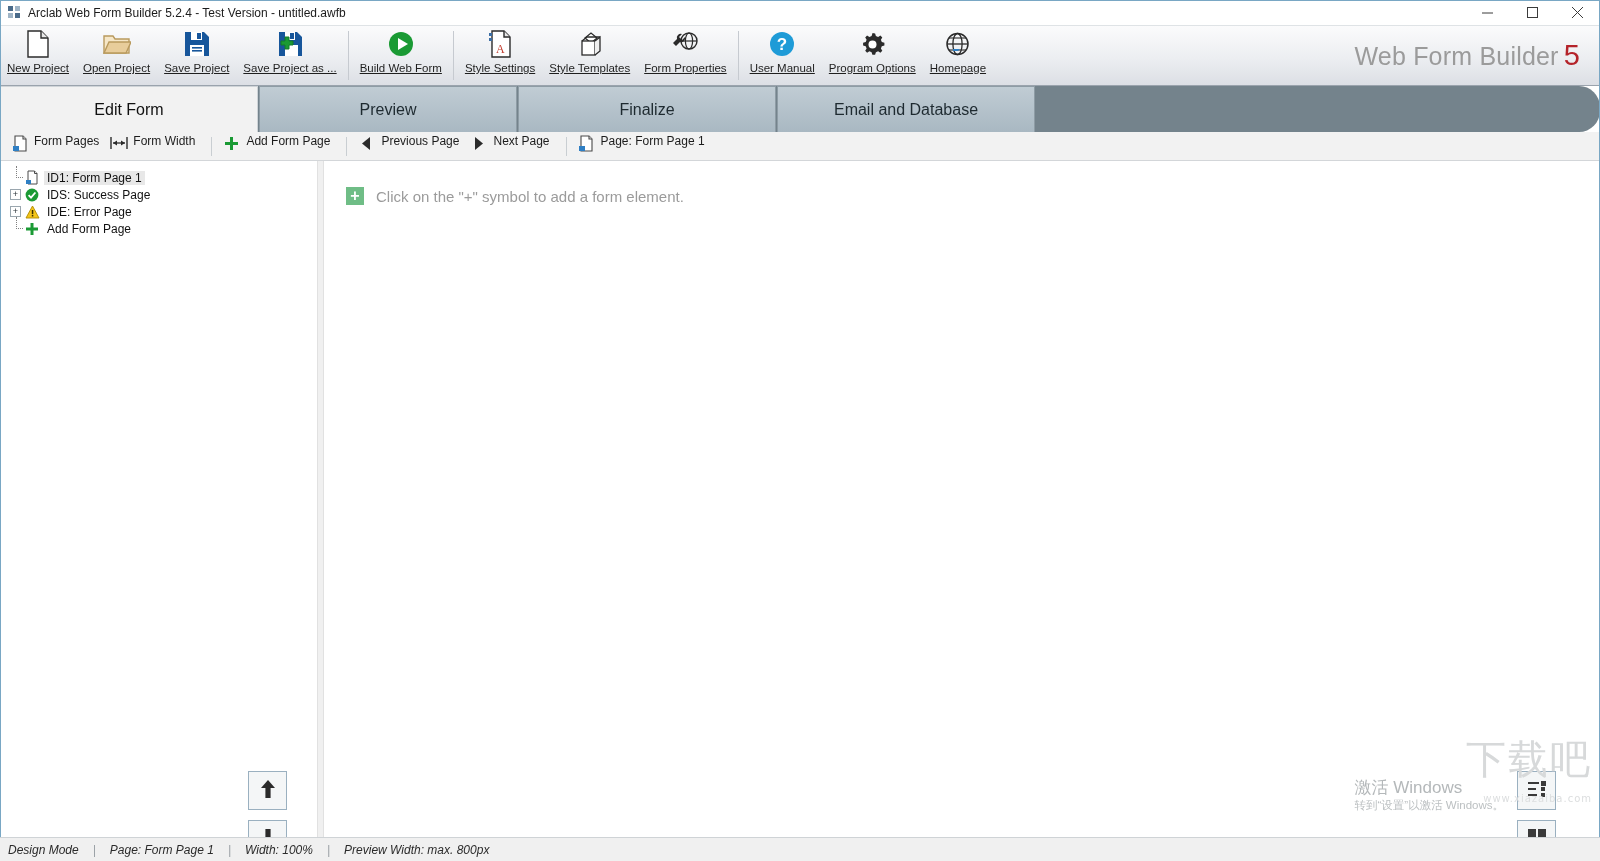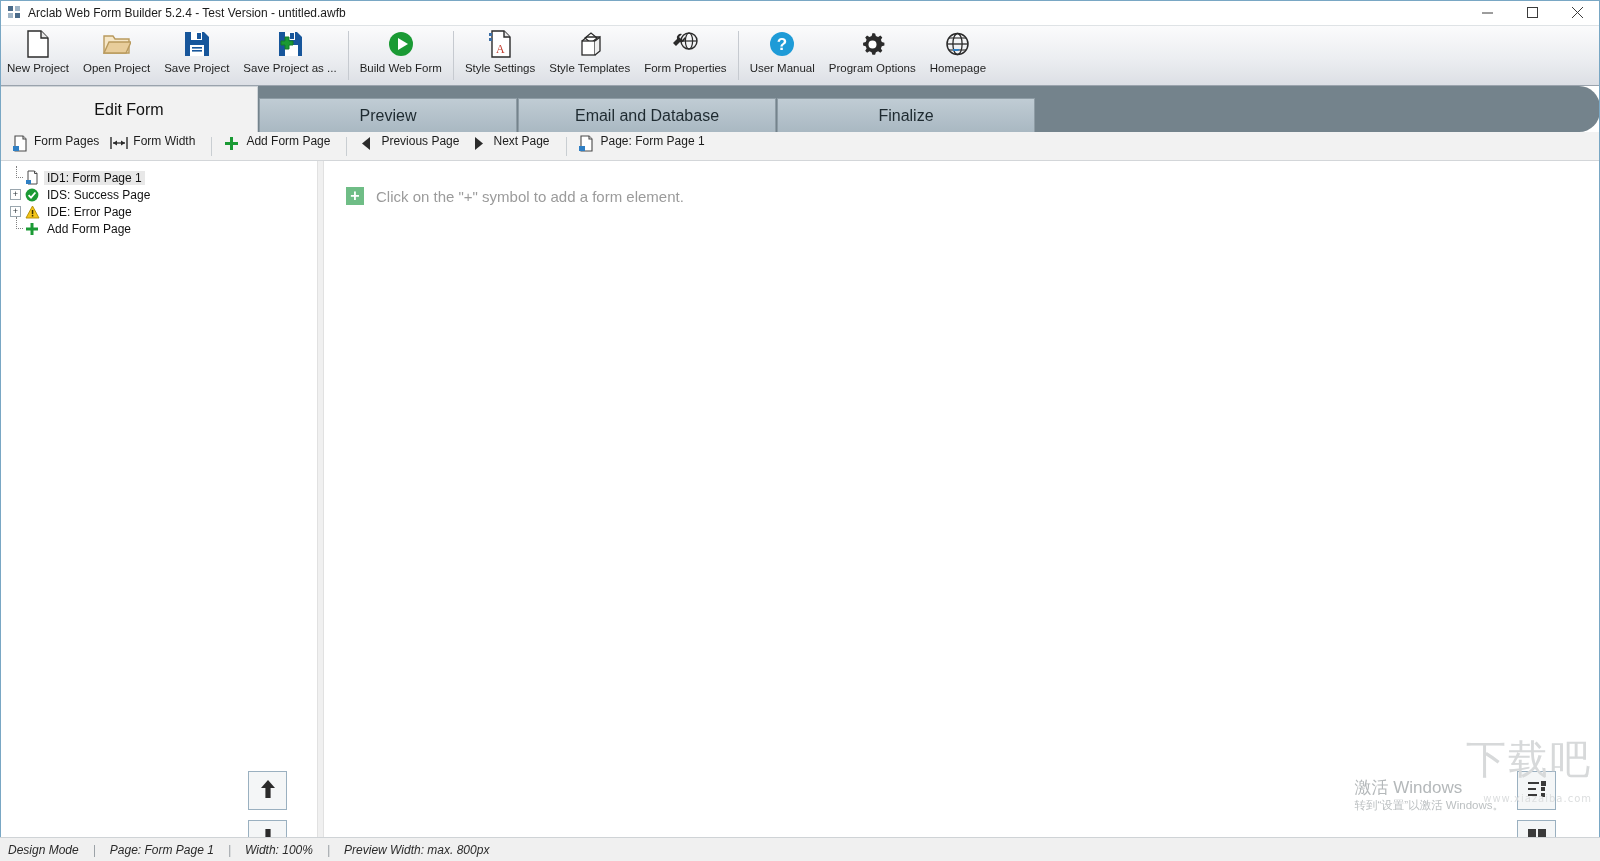--- a/index.html
+++ b/index.html
@@ -36,34 +36,34 @@
     display: flex; align-items: stretch; position: relative;
   }
   .rgroup { display: flex; align-items: stretch; }
   .rsep { width: 1px; background: #c6cad0; margin: 5px 4px 5px 4px; }
   .rbtn {
     min-width: 62px; padding: 3px 7px 2px 7px;
     display: flex; flex-direction: column; align-items: center; justify-content: flex-start;
     cursor: default;
   }
   .rbtn .ico { height: 30px; display: flex; align-items: center; justify-content: center; }
-  .rbtn .lbl { font-size: 11.5px; color: #1f1f1f; margin-top: 3px; white-space: nowrap; }
+  .rbtn .lbl { font-size: 11.5px; color: #1f1f1f; margin-top: 3px; white-space: nowrap; text-decoration: underline; }
   .brand {
     margin-left: auto; align-self: center; padding-right: 20px;
     font-size: 25px; color: #9b9b9b; letter-spacing: .2px; white-space: nowrap;
   }
   .brand .five { color: #b4232a; font-size: 29px; margin-left: 5px; }
 
   
   .tabstrip {
     height: 46px; min-height: 46px; background: #74838c;
     display: flex; align-items: flex-end; position: relative; border-radius: 21px;
   }
   .tab {
-    width: 258px; height: 34px; margin-top: 8px;
+    width: 258px; height: 46px; margin-top: 8px;
     display: flex; align-items: center; justify-content: center;
     font-size: 16px; color: #1e2a30;
     background: linear-gradient(to bottom, #c0ccd4 0%, #a9b8c2 100%);
     border: 1px solid #8e9ca5; border-bottom: none;
     cursor: default;
   }
   .tab + .tab { margin-left: 1px; }
   .tab.active {
     height: 46px; margin-top: 0;
     background: #f2f2f2; border-color: #cfd4d8; color: #111;
@@ -320,34 +320,37 @@
             <line x1="3" y1="13" x2="24" y2="13" stroke="#2b2b2b" stroke-width="1.3"></line>
             <line x1="5" y1="7" x2="22" y2="7" stroke="#2b2b2b" stroke-width="1.1"></line>
             <line x1="5" y1="19" x2="22" y2="19" stroke="#2b2b2b" stroke-width="1.1"></line>
             <path d="M9 18 h7 l-2 2 h-5 z" fill="#2f7fc4"></path>
           </svg>
         </span>
         <span class="lbl">Homepage</span>
       </div>
     </div>
 
+    <div class="brand">
+      <span>Web Form Builder</span><span class="five">5</span>
+    </div>
   </div>
 
   <div class="tabstrip">
     <div class="tab active">
       <span>Edit Form</span>
     </div>
     <div class="tab">
       <span>Preview</span>
     </div>
     <div class="tab">
+      <span>Finalize</span>
+    </div>
+    <div class="tab">
       <span>Email and Database</span>
-    </div>
-    <div class="tab">
-      <span>Finalize</span>
     </div>
   </div>
 
   <div class="subbar">
     <div class="sbtn">
       <span class="sico">
         <svg width="16" height="17" viewBox="0 0 16 17">
           <path d="M3 1 H11 L14 4 V16 H3 Z" fill="#fff" stroke="#4a4a4a" stroke-width="1.1"></path>
           <path d="M11 1 V4 H14" fill="#e6e6e6" stroke="#4a4a4a" stroke-width="1.1"></path>
           <rect x="1" y="11" width="6" height="5" fill="#2f7fc4"></rect>

